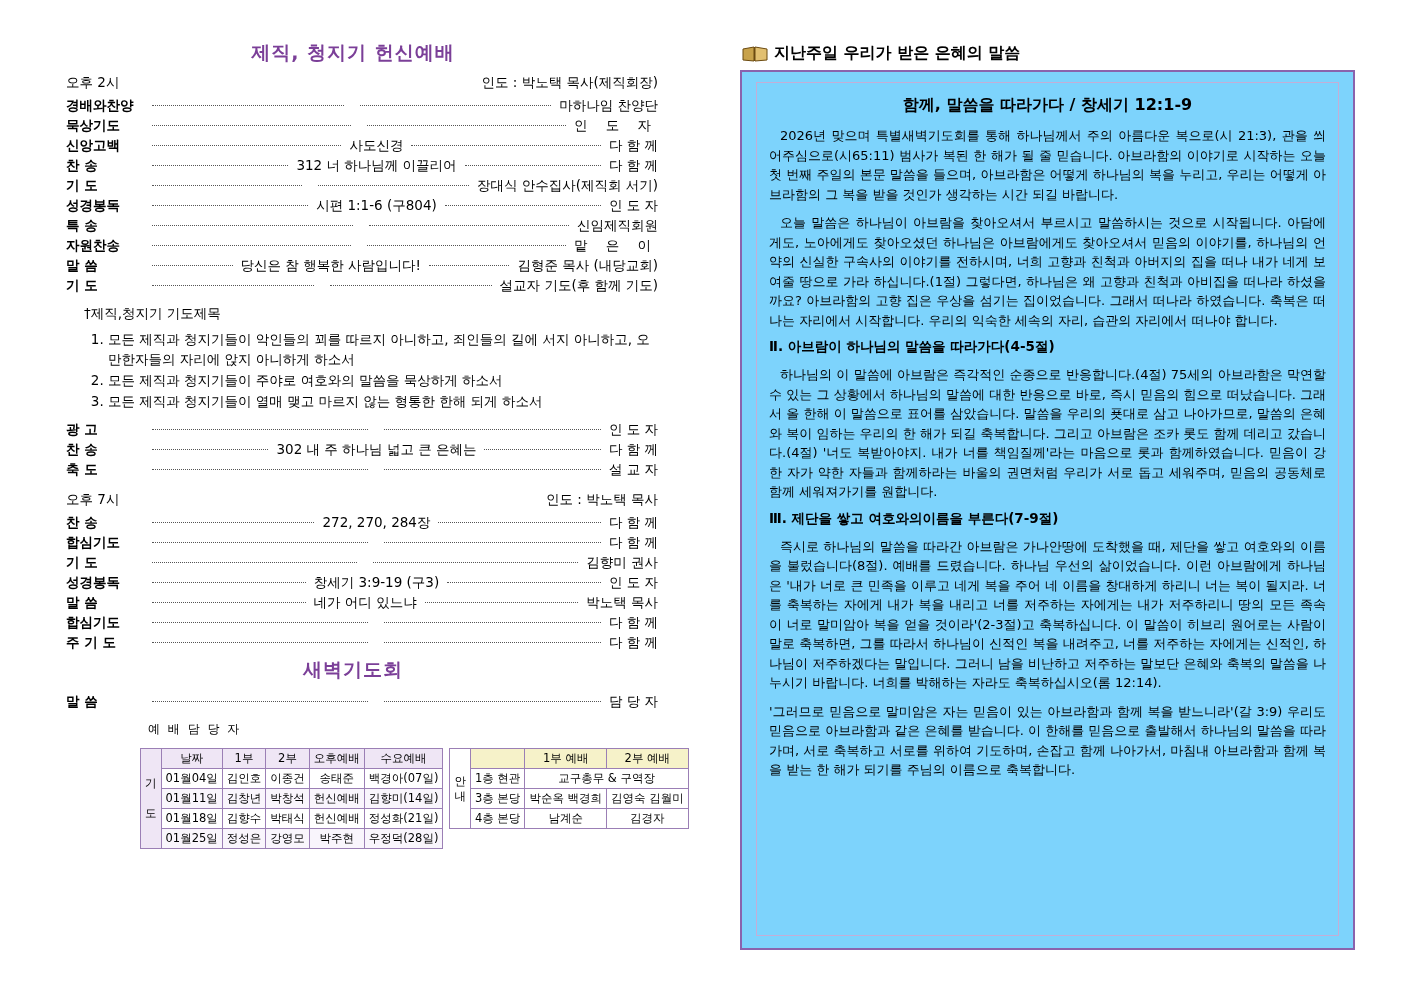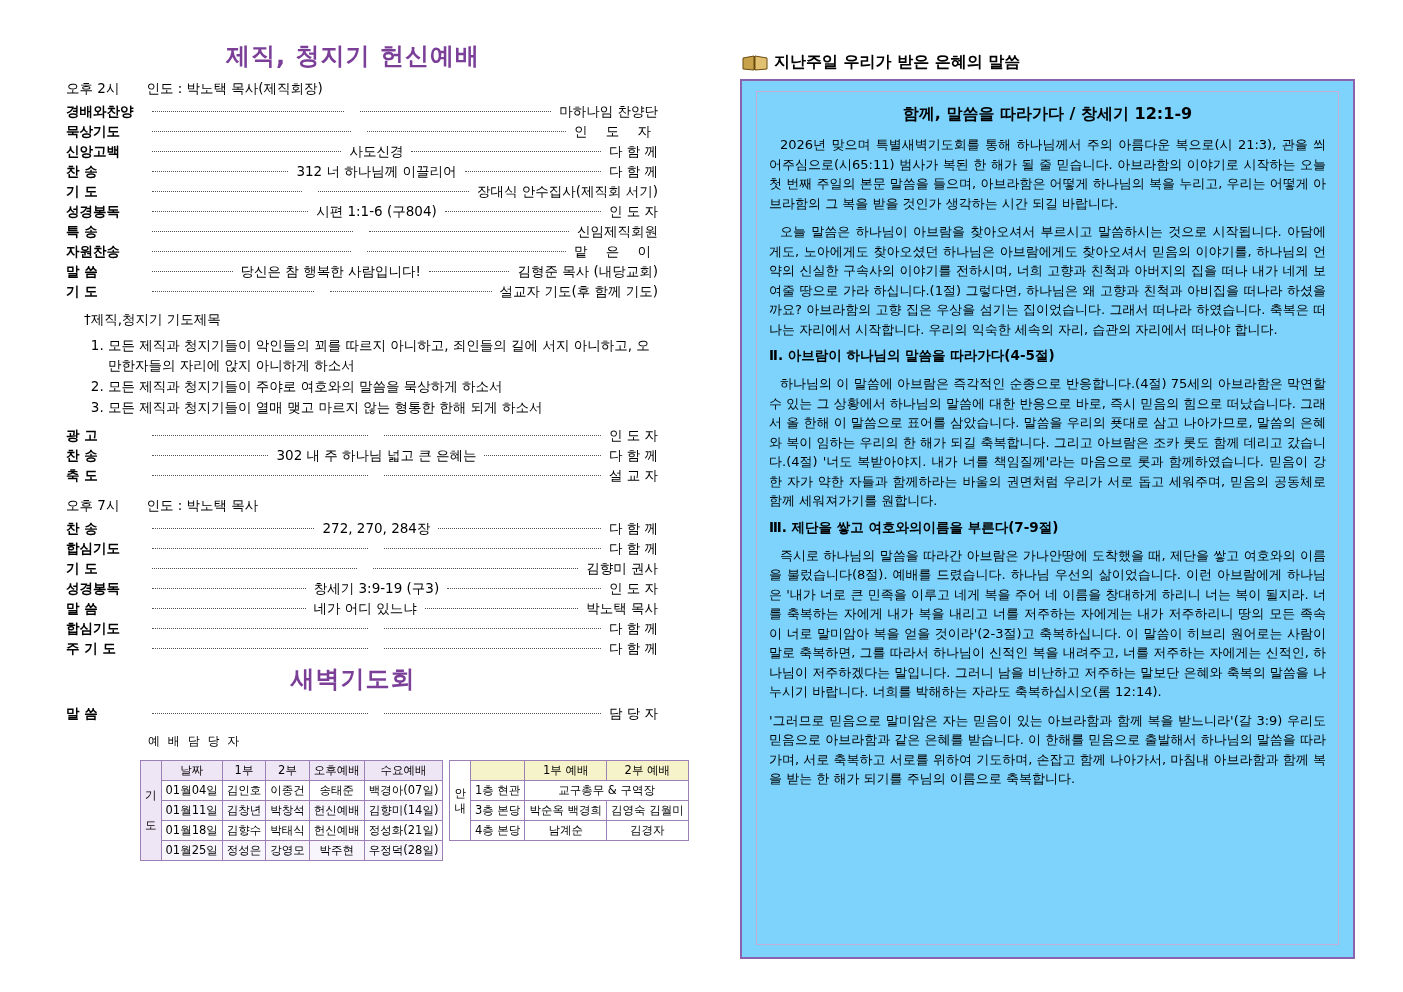--- a/index.html
+++ b/index.html
@@ -23,30 +23,31 @@
   
   .left-col {
     position: absolute;
     left: 48px;
     top: 40px;
     width: 610px;
   }
   .sec-title {
     text-align: center;
     color: #7b3f98;
-    font-size: 24px;
+    font-size: 19px;
     font-weight: bold;
     letter-spacing: 1px;
     margin: 0 0 8px 0;
   }
   .sec-title.sp {
     letter-spacing: 6px;
   }
   .hdr-row {
     display: flex;
+    justify-content: space-between;
     font-size: 13.5px;
     margin: 2px 0 3px 0;
     gap: 27px;
   }
   .hdr-row .lead-left { padding-left: 18px; }
   .line-row {
     display: flex;
     align-items: baseline;
     font-size: 13.5px;
     line-height: 20px;
@@ -129,21 +130,21 @@
     line-height: 15px;
     text-align: center;
     border: 1px solid #9b7fb5;
     padding: 1px;
   }
   .row-alt { background: #f9f5fc; }
   
   .right-col {
     position: absolute;
     left: 740px;
-    top: 52px;
+    top: 43px;
     width: 615px;
   }
   .right-head {
     display: flex;
     align-items: center;
     gap: 6px;
     font-size: 16px;
     font-weight: bold;
     margin: 0 0 6px 2px;
   }

